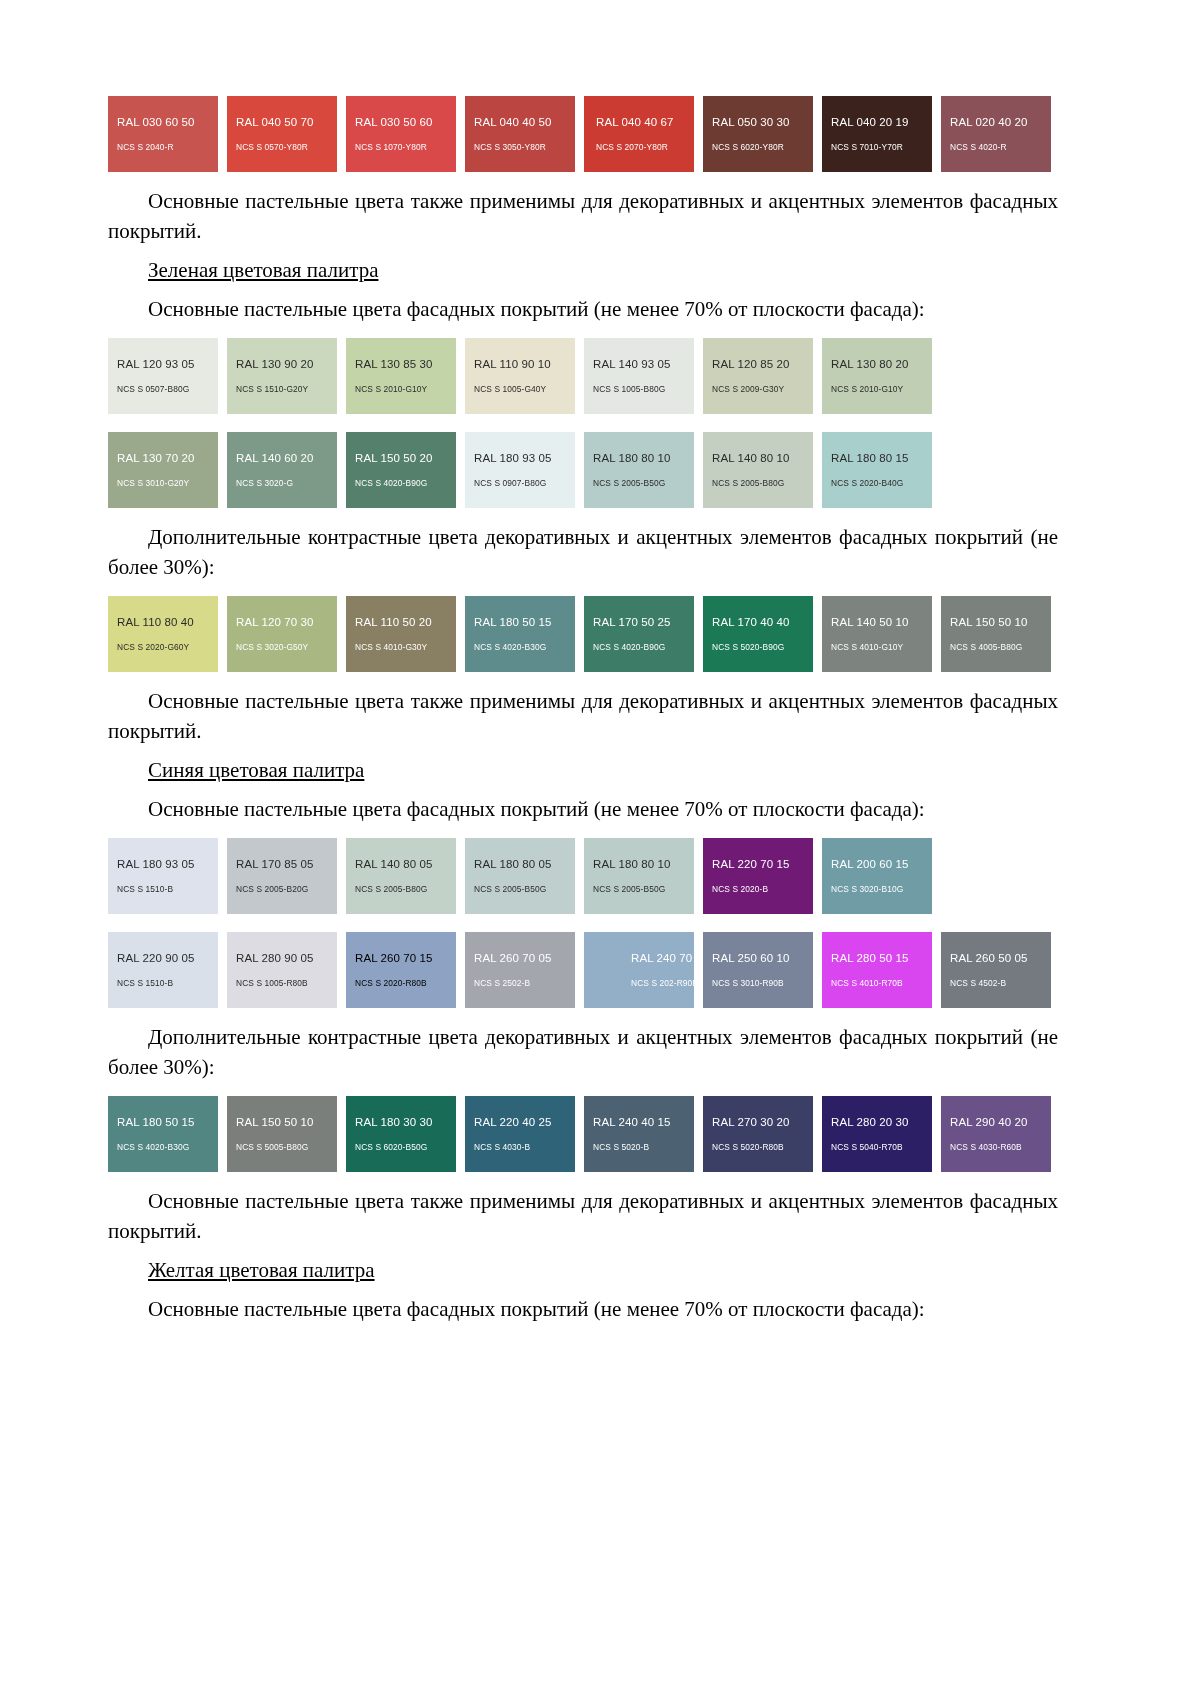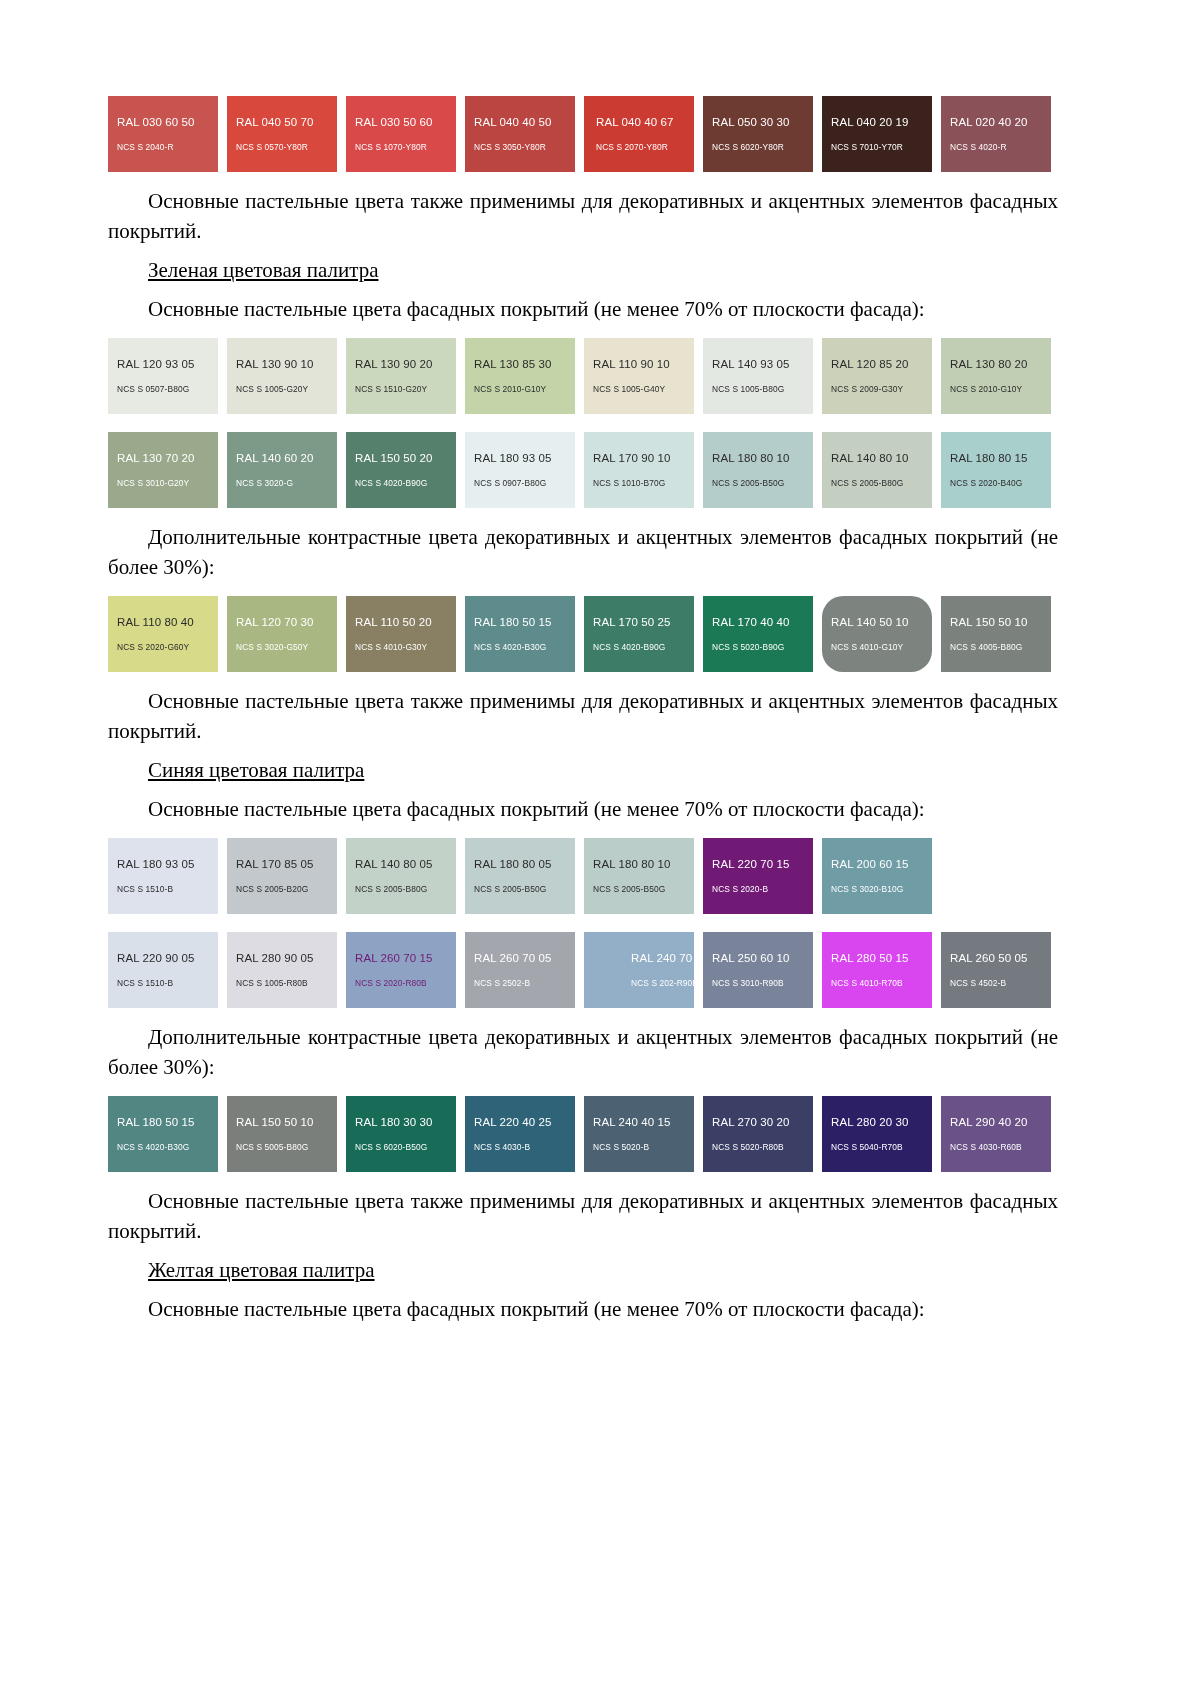--- a/index.html
+++ b/index.html
@@ -138,24 +138,20 @@
 
     <p class="para">Основные пастельные цвета фасадных покрытий (не менее 70% от плоскости фасада):</p>
 
     <div class="blockgap"></div>
 
     <div class="swatch-row">
         <div class="swatch" style="background: rgb(231, 234, 226); color: rgb(43, 43, 43);">
           <div class="ral">RAL 120 93 05</div>
           <div class="ncs">NCS S 0507-B80G</div>
         </div>
-        <div class="swatch" style="background: rgb(225, 228, 215); color: rgb(43, 43, 43);">
-          <div class="ral">RAL 130 90 10</div>
-          <div class="ncs">NCS S 1005-G20Y</div>
-        </div>
         <div class="swatch" style="background: rgb(204, 216, 189); color: rgb(43, 43, 43);">
           <div class="ral">RAL 130 90 20</div>
           <div class="ncs">NCS S 1510-G20Y</div>
         </div>
         <div class="swatch" style="background: rgb(195, 213, 168); color: rgb(43, 43, 43);">
           <div class="ral">RAL 130 85 30</div>
           <div class="ncs">NCS S 2010-G10Y</div>
         </div>
         <div class="swatch" style="background: rgb(231, 227, 207); color: rgb(43, 43, 43);">
           <div class="ral">RAL 110 90 10</div>
@@ -187,24 +183,20 @@
           <div class="ncs">NCS S 3020-G</div>
         </div>
         <div class="swatch" style="background: rgb(85, 128, 108); color: rgb(255, 255, 255);">
           <div class="ral">RAL 150 50 20</div>
           <div class="ncs">NCS S 4020-B90G</div>
         </div>
         <div class="swatch" style="background: rgb(230, 239, 240); color: rgb(43, 43, 43);">
           <div class="ral">RAL 180 93 05</div>
           <div class="ncs">NCS S 0907-B80G</div>
         </div>
-        <div class="swatch" style="background: rgb(207, 226, 224); color: rgb(43, 43, 43);">
-          <div class="ral">RAL 170 90 10</div>
-          <div class="ncs">NCS S 1010-B70G</div>
-        </div>
         <div class="swatch" style="background: rgb(181, 205, 202); color: rgb(43, 43, 43);">
           <div class="ral">RAL 180 80 10</div>
           <div class="ncs">NCS S 2005-B50G</div>
         </div>
         <div class="swatch" style="background: rgb(196, 207, 194); color: rgb(43, 43, 43);">
           <div class="ral">RAL 140 80 10</div>
           <div class="ncs">NCS S 2005-B80G</div>
         </div>
         <div class="swatch" style="background: rgb(169, 207, 204); color: rgb(43, 43, 43);">
           <div class="ral">RAL 180 80 15</div>
@@ -236,21 +228,21 @@
           <div class="ncs">NCS S 4020-B30G</div>
         </div>
         <div class="swatch" style="background: rgb(61, 125, 104); color: rgb(255, 255, 255);">
           <div class="ral">RAL 170 50 25</div>
           <div class="ncs">NCS S 4020-B90G</div>
         </div>
         <div class="swatch" style="background: rgb(27, 122, 85); color: rgb(255, 255, 255);">
           <div class="ral">RAL 170 40 40</div>
           <div class="ncs">NCS S 5020-B90G</div>
         </div>
-        <div class="swatch" style="background: rgb(125, 132, 128); color: rgb(255, 255, 255); border-radius: 21px;">
+        <div class="swatch" style="background: rgb(125, 132, 128); color: rgb(255, 255, 255);">
           <div class="ral">RAL 140 50 10</div>
           <div class="ncs">NCS S 4010-G10Y</div>
         </div>
         <div class="swatch" style="background: rgb(123, 130, 126); color: rgb(255, 255, 255);">
           <div class="ral">RAL 150 50 10</div>
           <div class="ncs">NCS S 4005-B80G</div>
         </div>
       </div>
 
     <div class="blockgap"></div>
@@ -302,21 +294,21 @@
 
     <div class="swatch-row">
         <div class="swatch" style="background: rgb(217, 224, 234); color: rgb(43, 43, 43);">
           <div class="ral">RAL 220 90 05</div>
           <div class="ncs">NCS S 1510-B</div>
         </div>
         <div class="swatch" style="background: rgb(220, 220, 226); color: rgb(43, 43, 43);">
           <div class="ral">RAL 280 90 05</div>
           <div class="ncs">NCS S 1005-R80B</div>
         </div>
-        <div class="swatch" style="background: rgb(142, 163, 196); color: #701a75; justify-content: center;">
+        <div class="swatch" style="background: rgb(142, 163, 196); color: #000000; justify-content: center;">
           <div class="ral">RAL 260 70 15</div>
           <div class="ncs">NCS S 2020-R80B</div>
         </div>
         <div class="swatch" style="background: rgb(163, 166, 173); color: rgb(255, 255, 255);">
           <div class="ral">RAL 260 70 05</div>
           <div class="ncs">NCS S 2502-B</div>
         </div>
         <div class="swatch" style="background: rgb(147, 174, 199); color: rgb(255, 255, 255); padding-left: 47px;">
           <div class="ral">RAL 240 70 15</div>
           <div class="ncs">NCS S 202-R90B</div>

